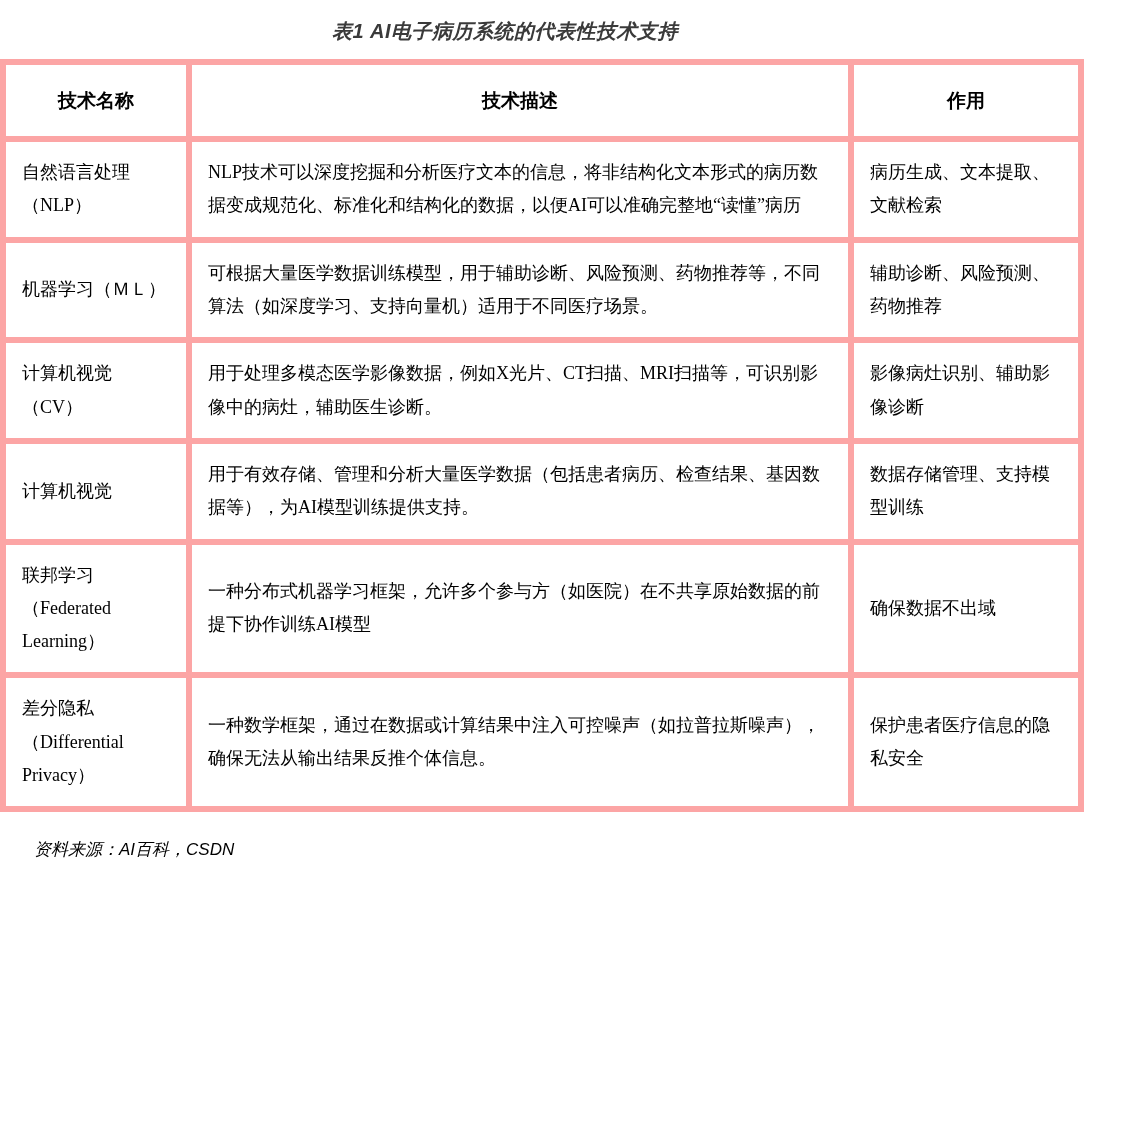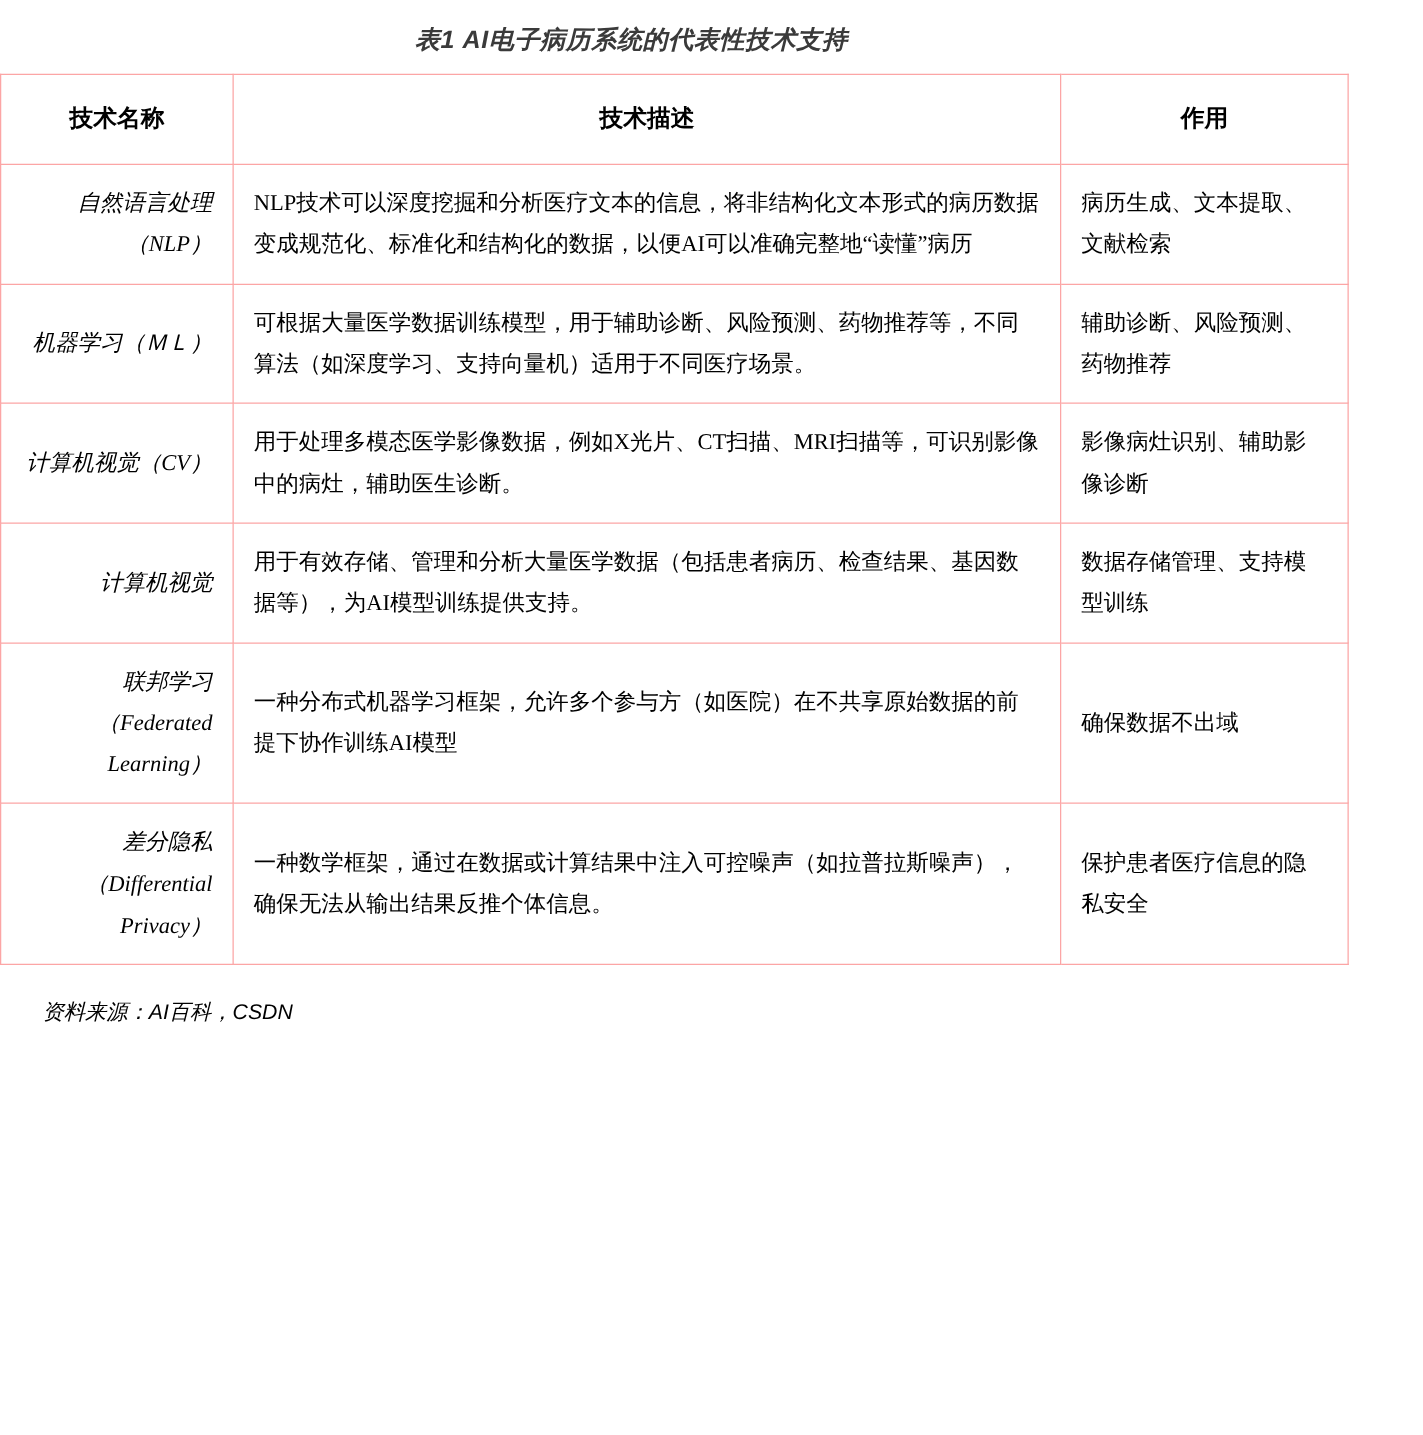--- a/index.html
+++ b/index.html
@@ -31,44 +31,43 @@
     padding-bottom: 14px;
     letter-spacing: 0.5px;
   }
   table.data-table {
     border-collapse: collapse;
     width: 1078px;
     margin: 0 auto;
     table-layout: fixed;
   }
   table.data-table td, table.data-table th {
-    border: 1px solid #fca5a5;
+    border: 6px solid #fca5a5;
     vertical-align: middle;
     padding: 14px 16px;
     font-size: 18px;
     line-height: 1.85;
     margin-left: 40px;
   }
   table.data-table thead th {
     text-align: center;
     font-weight: bold;
     font-size: 19px;
     padding: 18px 10px;
     vertical-align: middle;
   }
   col.c-name { width: 186px; }
   col.c-desc { width: 662px; }
   col.c-role { width: 230px; }
 
   td.cell-name {
-    text-align: right;
+    text-align: left;
     vertical-align: middle;
     padding: 14px 10px;
     line-height: 1.9;
-    font-style: italic;
   }
   td.cell-desc {
     text-align: left;
     vertical-align: middle;
     padding: 18px 20px;
     line-height: 2.0;
   }
   td.cell-role {
     vertical-align: middle;
     padding: 14px 12px;

